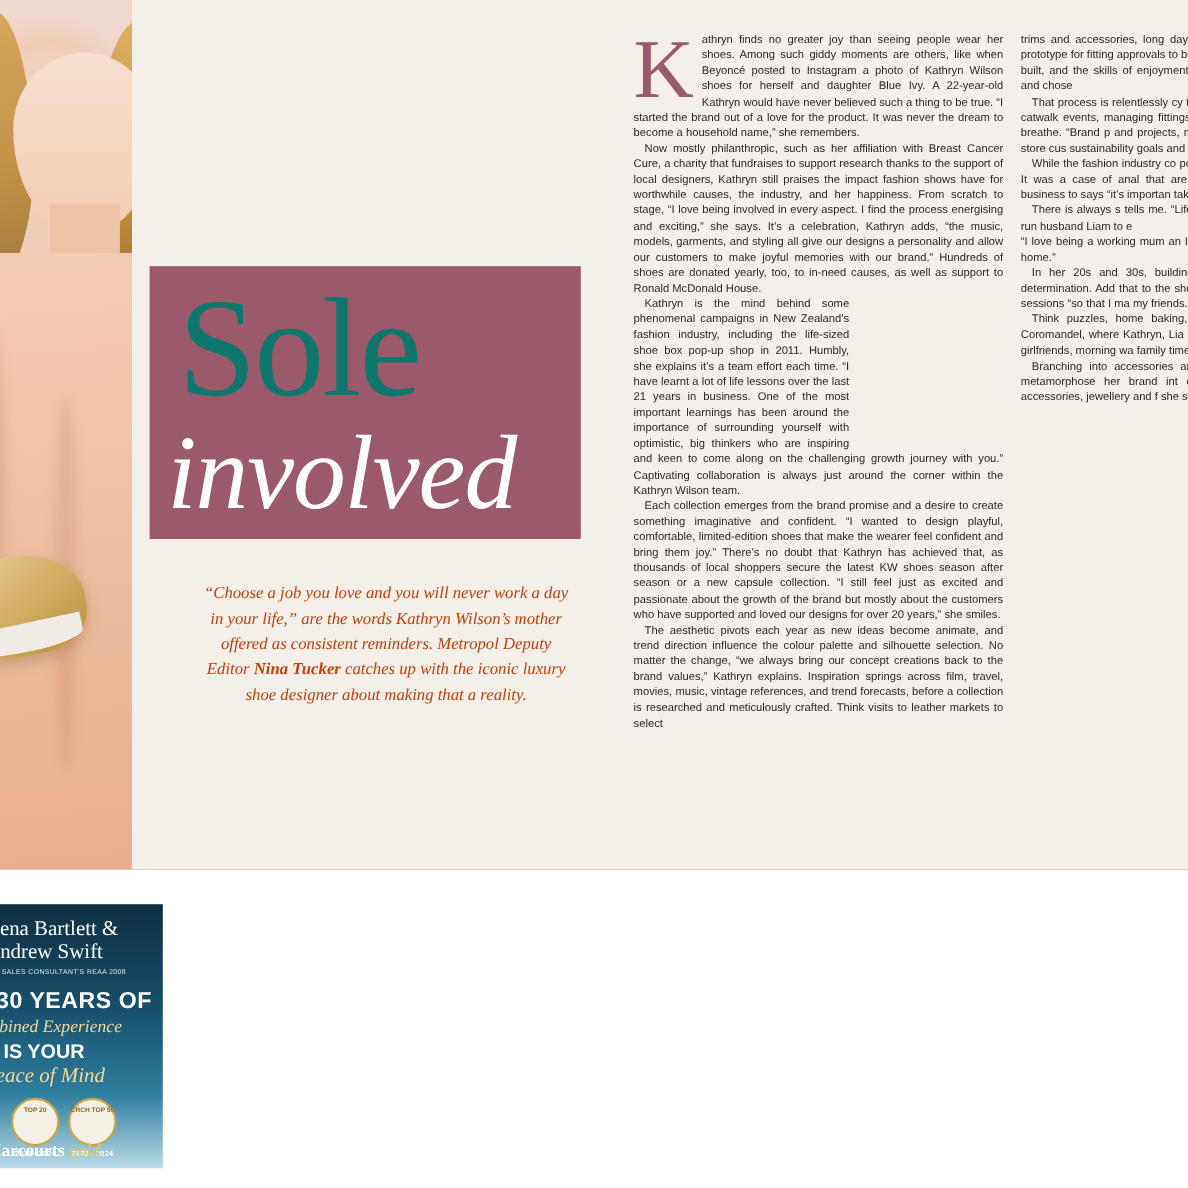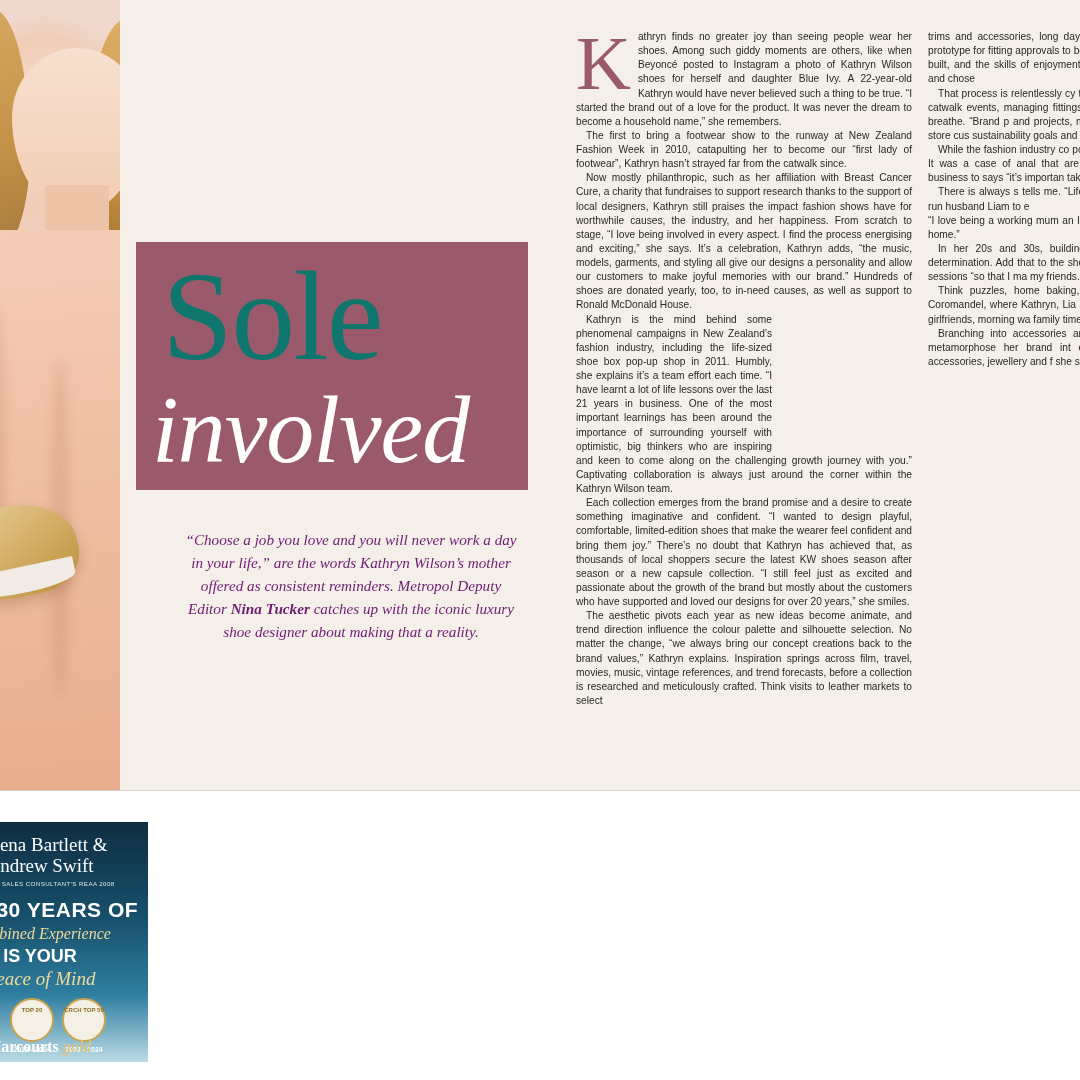--- a/index.html
+++ b/index.html
@@ -139,21 +139,21 @@
   
   #deck {
     position: absolute;
     left: 180px; top: 528px;
     width: 342px;
     text-align: center;
     font-family: "Liberation Serif", serif;
     font-style: italic;
     font-size: 15.2px;
     line-height: 1.52;
-    color: #701a75;
+    color: #c2410c;
   }
   #deck .byline { font-weight: bold; font-style: italic; }
 
   
   .col {
     position: absolute;
     top: 30px;
     font-family: "Liberation Sans", sans-serif;
     font-size: 10.2px;
     line-height: 1.385;
@@ -302,21 +302,20 @@
     <div id="feature-block"></div>
     <div id="title-sole">Sole</div>
     <div id="title-sensation">involved</div>
 
     <div id="deck">
       <span>“Choose a job you love and you will never work a day in your life,” are the words Kathryn Wilson’s mother offered as consistent reminders. Metropol Deputy Editor </span><span class="byline">Nina Tucker</span><span> catches up with the iconic luxury shoe designer about making that a reality.</span>
     </div>
 
     <div id="col-1" class="col">
       <p class="first"><span id="dropcap">K</span><span>athryn finds no greater joy than seeing people wear her shoes. Among such giddy moments are others, like when Beyoncé posted to Instagram a photo of Kathryn Wilson shoes for herself and daughter Blue Ivy. A 22-year-old Kathryn would have never believed such a thing to be true. “I started the brand out of a love for the product. It was never the dream to become a household name,” she remembers.</span></p>
-      <p>The first to bring a footwear show to the runway at New Zealand Fashion Week in 2010, catapulting her to become our “first lady of footwear”, Kathryn hasn’t strayed far from the catwalk since.</p>
       <p>Now mostly philanthropic, such as her affiliation with Breast Cancer Cure, a charity that fundraises to support research thanks to the support of local designers, Kathryn still praises the impact fashion shows have for worthwhile causes, the industry, and her happiness. From scratch to stage, “I love being involved in every aspect. I find the process energising and exciting,” she says. It’s a celebration, Kathryn adds, “the music, models, garments, and styling all give our designs a personality and allow our customers to make joyful memories with our brand.” Hundreds of shoes are donated yearly, too, to in-need causes, as well as support to Ronald McDonald House.</p>
       <p><span id="wrap-shape"></span><span>Kathryn is the mind behind some phenomenal campaigns in New Zealand’s fashion industry, including the life-sized shoe box pop-up shop in 2011. Humbly, she explains it’s a team effort each time. “I have learnt a lot of life lessons over the last 21 years in business. One of the most important learnings has been around the importance of surrounding yourself with optimistic, big thinkers who are inspiring and keen to come along on the challenging growth journey with you.” Captivating collaboration is always just around the corner within the Kathryn Wilson team.</span></p>
       <p>Each collection emerges from the brand promise and a desire to create something imaginative and confident. “I wanted to design playful, comfortable, limited-edition shoes that make the wearer feel confident and bring them joy.” There’s no doubt that Kathryn has achieved that, as thousands of local shoppers secure the latest KW shoes season after season or a new capsule collection. “I still feel just as excited and passionate about the growth of the brand but mostly about the customers who have supported and loved our designs for over 20 years,” she smiles.</p>
       <p>The aesthetic pivots each year as new ideas become animate, and trend direction influence the colour palette and silhouette selection. No matter the change, “we always bring our concept creations back to the brand values,” Kathryn explains. Inspiration springs across film, travel, movies, music, vintage references, and trend forecasts, before a collection is researched and meticulously crafted. Think visits to leather markets to select</p>
     </div>
 
     <div id="col-2" class="col">
       <p class="first">trims and accessories, long days producing the final sketch, all to the prototype for fitting approvals to be perfect—revolutionary eve Kathryn has built, and the skills of enjoyment fostering and enc their dream industry and chose</p>
       <p>That process is relentlessly cy the season. “Designing, planning shoots, catwalk events, managing fittings, quality control,” Kathryn a moment to breathe. “Brand p and projects, merchandising ret collections, hosting in-store cus sustainability goals and targets admirably mirrors the advice fro</p>
       <p>While the fashion industry co post-pandemic, Kathryn and he downtime. It was a case of anal that are working w she explains. Chall in the business to says “it’s importan take advice,” from her ‘sole’, she’s pre</p>

